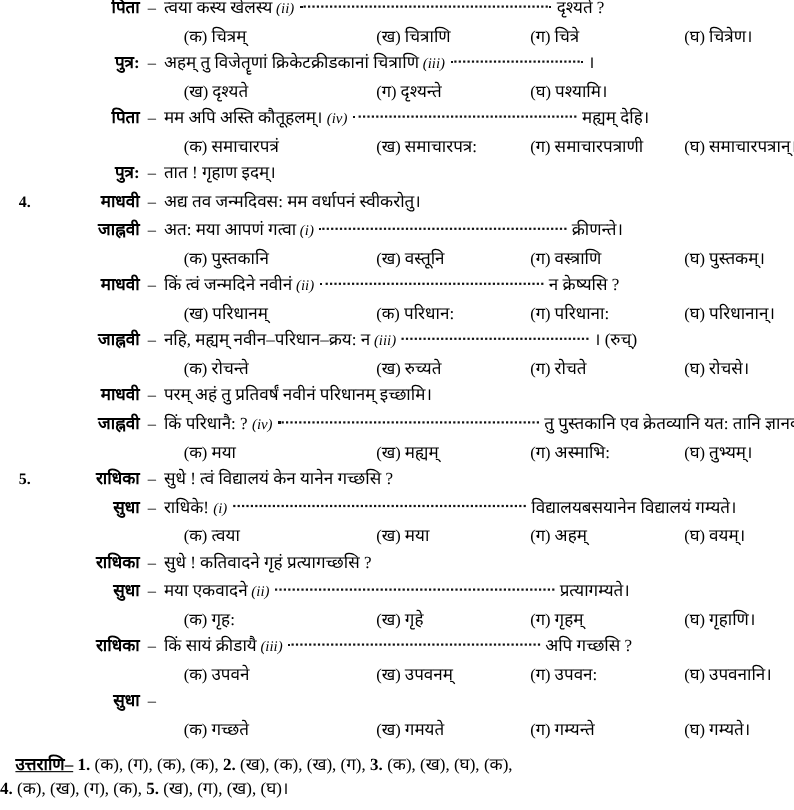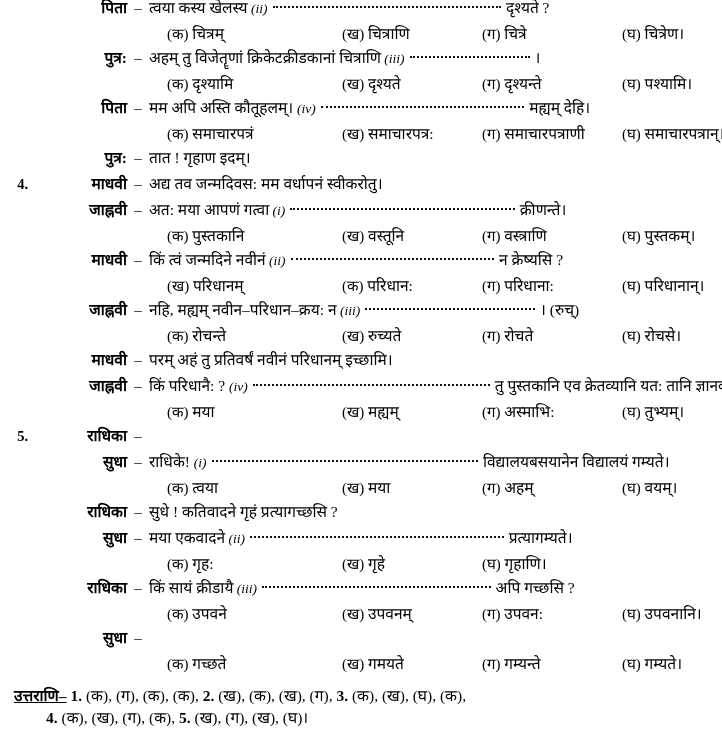--- a/index.html
+++ b/index.html
@@ -94,21 +94,20 @@
     margin-top: 5px;
     font-size: 15.5px;
     line-height: 1.45;
   }
   .answers .lead {
     font-weight: bold;
     text-decoration: underline;
     padding-left: 14px;
   }
   .answers .ansline2 {
-    padding-left: 46px;
   }
   .answers .qnum { font-weight: bold; }
 </style>
 </head>
 <body>
 
 <div class="page">
   <div id="exercise-container">
       <div class="row speaker-row">
         <span class="num"></span>
@@ -131,21 +130,20 @@
         <span class="num"></span>
         <span class="speaker">पुत्र:</span>
         <span class="dash">–</span>
         <span class="utterance"><span>अहम् तु विजेतॄणां क्रिकेटक्रीडकानां चित्राणि</span><span class="rom"> (iii)</span><span class="dots" style="width: 120px;"></span><span>।</span></span>
       </div>
       <div class="row option-row">
         <span class="num"></span>
         <span class="speaker"></span>
         <span class="dash"></span>
         <span class="options">
-          <span class="opt"><span class="mark">(क) </span><span>दृश्यामि</span></span>
           <span class="opt"><span class="mark">(ख) </span><span>दृश्यते</span></span>
           <span class="opt"><span class="mark">(ग) </span><span>दृश्यन्ते</span></span>
           <span class="opt"><span class="mark">(घ) </span><span>पश्यामि।</span></span>
         </span>
       </div>
       <div class="row speaker-row">
         <span class="num"></span>
         <span class="speaker">पिता</span>
         <span class="dash">–</span>
         <span class="utterance"><span>मम अपि अस्ति कौतूहलम्। </span><span class="rom"> (iv)</span><span class="dots" style="width: 203.4px;"></span><span>मह्यम् देहि।</span></span>
@@ -244,20 +242,21 @@
           <span class="opt"><span class="mark">(क) </span><span>मया</span></span>
           <span class="opt"><span class="mark">(ख) </span><span>मह्यम्</span></span>
           <span class="opt"><span class="mark">(ग) </span><span>अस्माभि:</span></span>
           <span class="opt"><span class="mark">(घ) </span><span>तुभ्यम्।</span></span>
         </span>
       </div>
       <div class="row speaker-row">
         <span class="num">5.</span>
         <span class="speaker">राधिका</span>
         <span class="dash">–</span>
+        <span class="utterance"><span>सुधे ! त्वं विद्यालयं केन यानेन गच्छसि ?</span></span>
       </div>
       <div class="row speaker-row">
         <span class="num"></span>
         <span class="speaker">सुधा</span>
         <span class="dash">–</span>
         <span class="utterance"><span>राधिके! </span><span class="rom"> (i)</span><span class="dots" style="width: 266.4px;"></span><span>विद्यालयबसयानेन विद्यालयं गम्यते।</span></span>
       </div>
       <div class="row option-row">
         <span class="num"></span>
         <span class="speaker"></span>
@@ -281,20 +280,21 @@
         <span class="dash">–</span>
         <span class="utterance"><span>मया एकवादने</span><span class="rom"> (ii)</span><span class="dots" style="width: 253.8px;"></span><span>प्रत्यागम्यते।</span></span>
       </div>
       <div class="row option-row">
         <span class="num"></span>
         <span class="speaker"></span>
         <span class="dash"></span>
         <span class="options">
           <span class="opt"><span class="mark">(क) </span><span>गृह:</span></span>
           <span class="opt"><span class="mark">(ख) </span><span>गृहे</span></span>
+          <span class="opt"><span class="mark">(ग) </span><span>गृहम्</span></span>
           <span class="opt"><span class="mark">(घ) </span><span>गृहाणि।</span></span>
         </span>
       </div>
       <div class="row speaker-row">
         <span class="num"></span>
         <span class="speaker">राधिका</span>
         <span class="dash">–</span>
         <span class="utterance"><span>किं सायं क्रीडायै</span><span class="rom"> (iii)</span><span class="dots" style="width: 228.6px;"></span><span>अपि गच्छसि ?</span></span>
       </div>
       <div class="row option-row">

